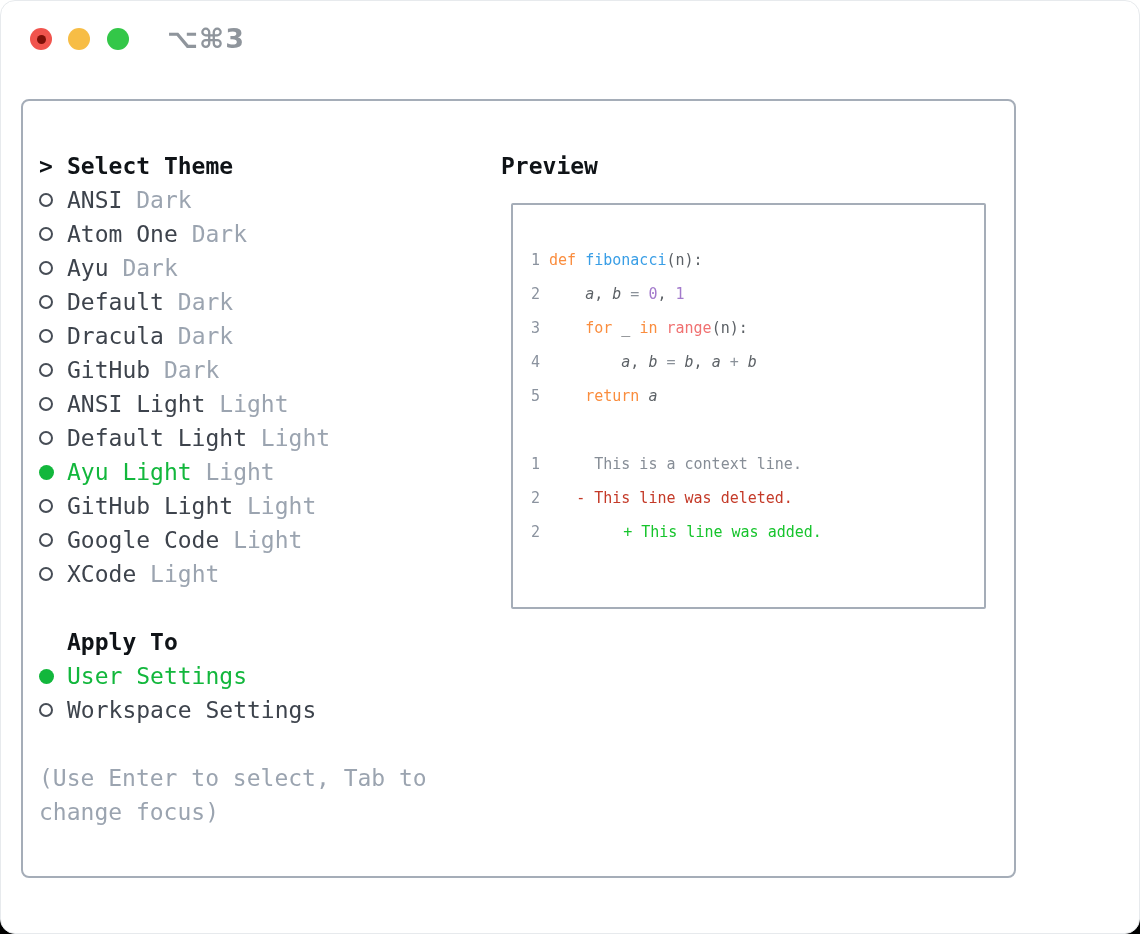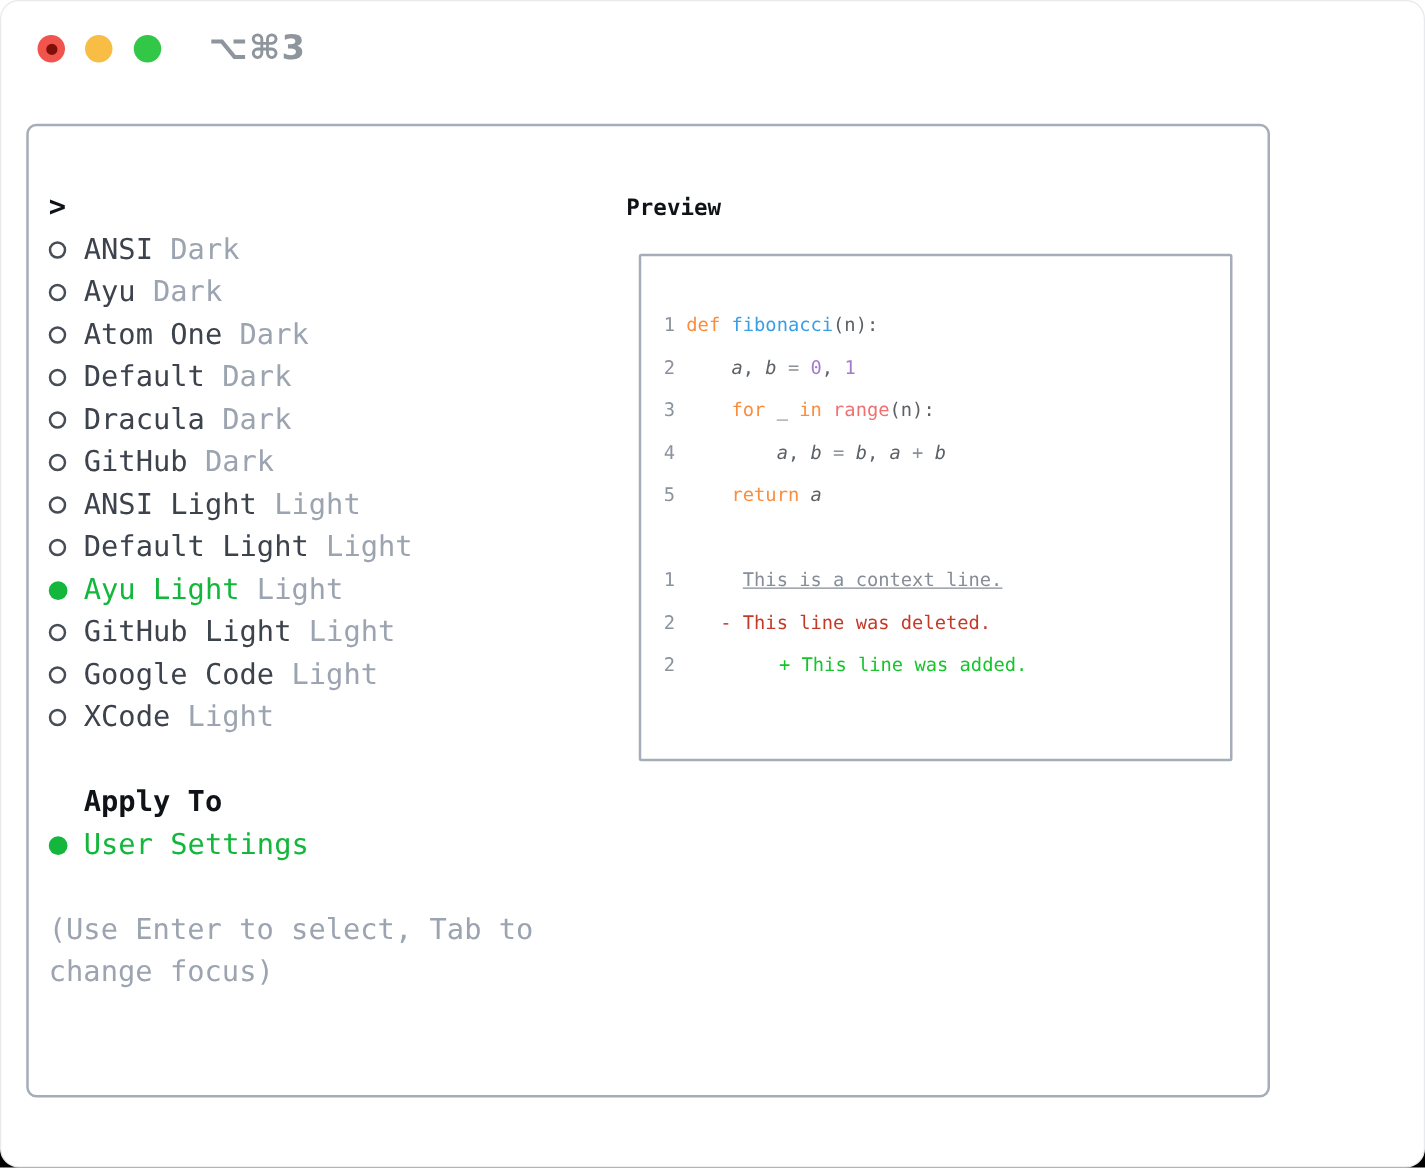--- a/index.html
+++ b/index.html
@@ -54,41 +54,41 @@
   }
   .dot.filled{width:15px;height:15px;border:none;background:var(--green);}
   .opt .lbl{color:var(--text-dark);}
   .opt.sel .lbl{color:var(--green);}
   .variant{color:var(--muted);}
   .opt.sel .variant{color:var(--muted);}
   .help{color:var(--muted);}
   
   .preview-head{
     position:absolute;left:478px;top:48px;height:34px;display:flex;align-items:center;
-    font-size:18px;font-weight:bold;color:var(--text-black);
+    font-size:23px;font-weight:bold;color:var(--text-black);
   }
   .preview-box{
     position:absolute;left:488px;top:102px;width:475px;height:406px;
     box-sizing:border-box;border:2px solid var(--border);border-radius:2px;
     background:var(--bg);overflow:hidden;
   }
   .code{
     position:absolute;left:18px;top:38px;right:4px;
     font-size:15px;line-height:34px;white-space:pre;color:var(--fg);
   }
   .cline{height:34px;}
   .tok-ln{color:var(--ln);}
   .tok-kw{color:var(--kw);}
   .tok-fn{color:var(--fn);}
   .tok-fg{color:var(--fg);}
   .tok-op{color:var(--op);}
   .tok-num{color:var(--num);}
   .tok-call{color:var(--call);}
   .tok-var{color:var(--fg);font-style:italic;}
-  .tok-ctx{color:var(--ctx);text-decoration:underline;}
+  .tok-ctx{color:var(--ctx);}
   .tok-del{color:var(--del);}
   .tok-add{color:var(--add);margin-left:47px;}
 </style>
 </head>
 <body>
 
 <div class="backdrop-bottom"></div>
 
 <div class="window">
 
@@ -99,46 +99,48 @@
     <div class="light yellow"></div>
     <div class="light green"></div>
     <div class="win-title">⌥⌘3</div>
   </div>
 
   <div class="panel">
 
     <div class="left-col">
       <div class="line hdr">
         <span class="bcol prompt">&gt;</span>
+        <span>Select Theme</span>
       </div>
 
       <div>
           <div class="line opt"><span class="bcol"><span class="dot"></span></span><span class="lbl">ANSI<span class="variant"> Dark</span></span></div>
+          <div class="line opt"><span class="bcol"><span class="dot"></span></span><span class="lbl">Atom One<span class="variant"> Dark</span></span></div>
           <div class="line opt"><span class="bcol"><span class="dot"></span></span><span class="lbl">Ayu<span class="variant"> Dark</span></span></div>
-          <div class="line opt"><span class="bcol"><span class="dot"></span></span><span class="lbl">Atom One<span class="variant"> Dark</span></span></div>
           <div class="line opt"><span class="bcol"><span class="dot"></span></span><span class="lbl">Default<span class="variant"> Dark</span></span></div>
           <div class="line opt"><span class="bcol"><span class="dot"></span></span><span class="lbl">Dracula<span class="variant"> Dark</span></span></div>
           <div class="line opt"><span class="bcol"><span class="dot"></span></span><span class="lbl">GitHub<span class="variant"> Dark</span></span></div>
           <div class="line opt"><span class="bcol"><span class="dot"></span></span><span class="lbl">ANSI Light<span class="variant"> Light</span></span></div>
           <div class="line opt"><span class="bcol"><span class="dot"></span></span><span class="lbl">Default Light<span class="variant"> Light</span></span></div>
           <div class="line opt sel"><span class="bcol"><span class="dot filled"></span></span><span class="lbl">Ayu Light<span class="variant"> Light</span></span></div>
           <div class="line opt"><span class="bcol"><span class="dot"></span></span><span class="lbl">GitHub Light<span class="variant"> Light</span></span></div>
           <div class="line opt"><span class="bcol"><span class="dot"></span></span><span class="lbl">Google Code<span class="variant"> Light</span></span></div>
           <div class="line opt"><span class="bcol"><span class="dot"></span></span><span class="lbl">XCode<span class="variant"> Light</span></span></div>
         </div>
 
       <div class="line"></div>
 
       <div class="line hdr">
         <span class="bcol"></span>
         <span>Apply To</span>
       </div>
 
       <div>
           <div class="line opt sel"><span class="bcol"><span class="dot filled"></span></span><span class="lbl">User Settings</span></div>
+          <div class="line opt"><span class="bcol"><span class="dot"></span></span><span class="lbl">Workspace Settings</span></div>
         </div>
 
       <div class="line"></div>
 
       <div class="line help">(Use Enter to select, Tab to</div>
       <div class="line help">change focus)</div>
     </div>
 
     <div class="preview-head">Preview</div>
 

